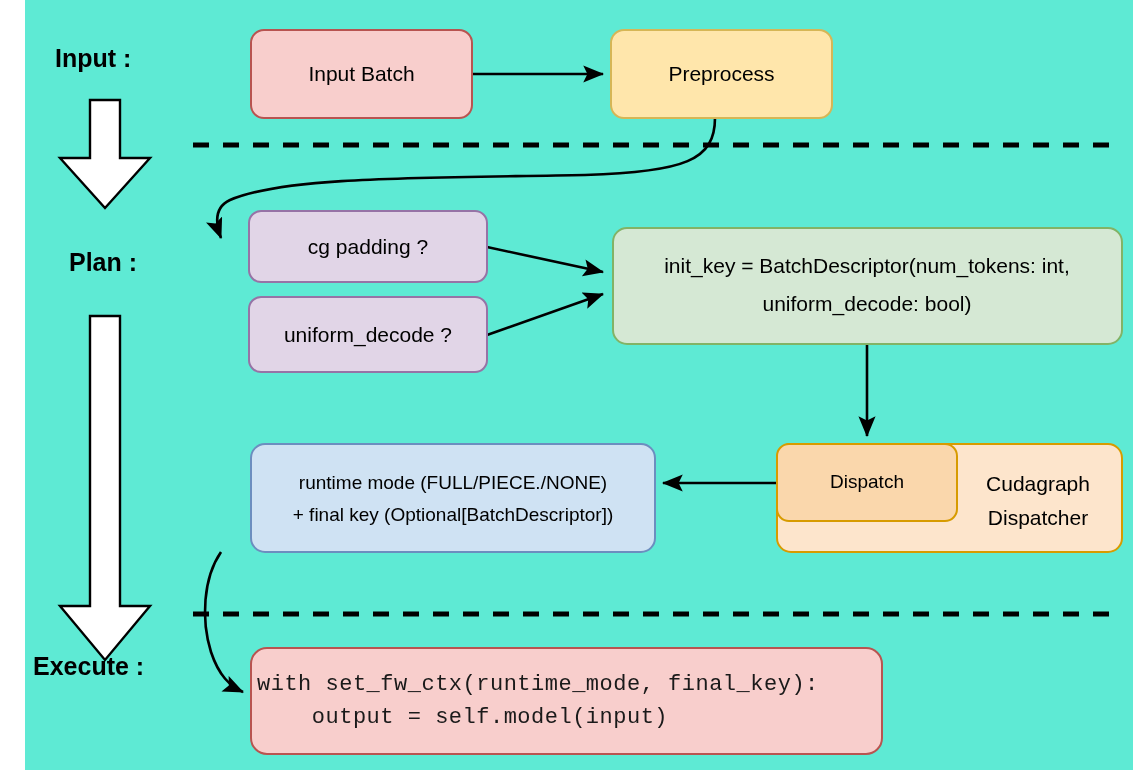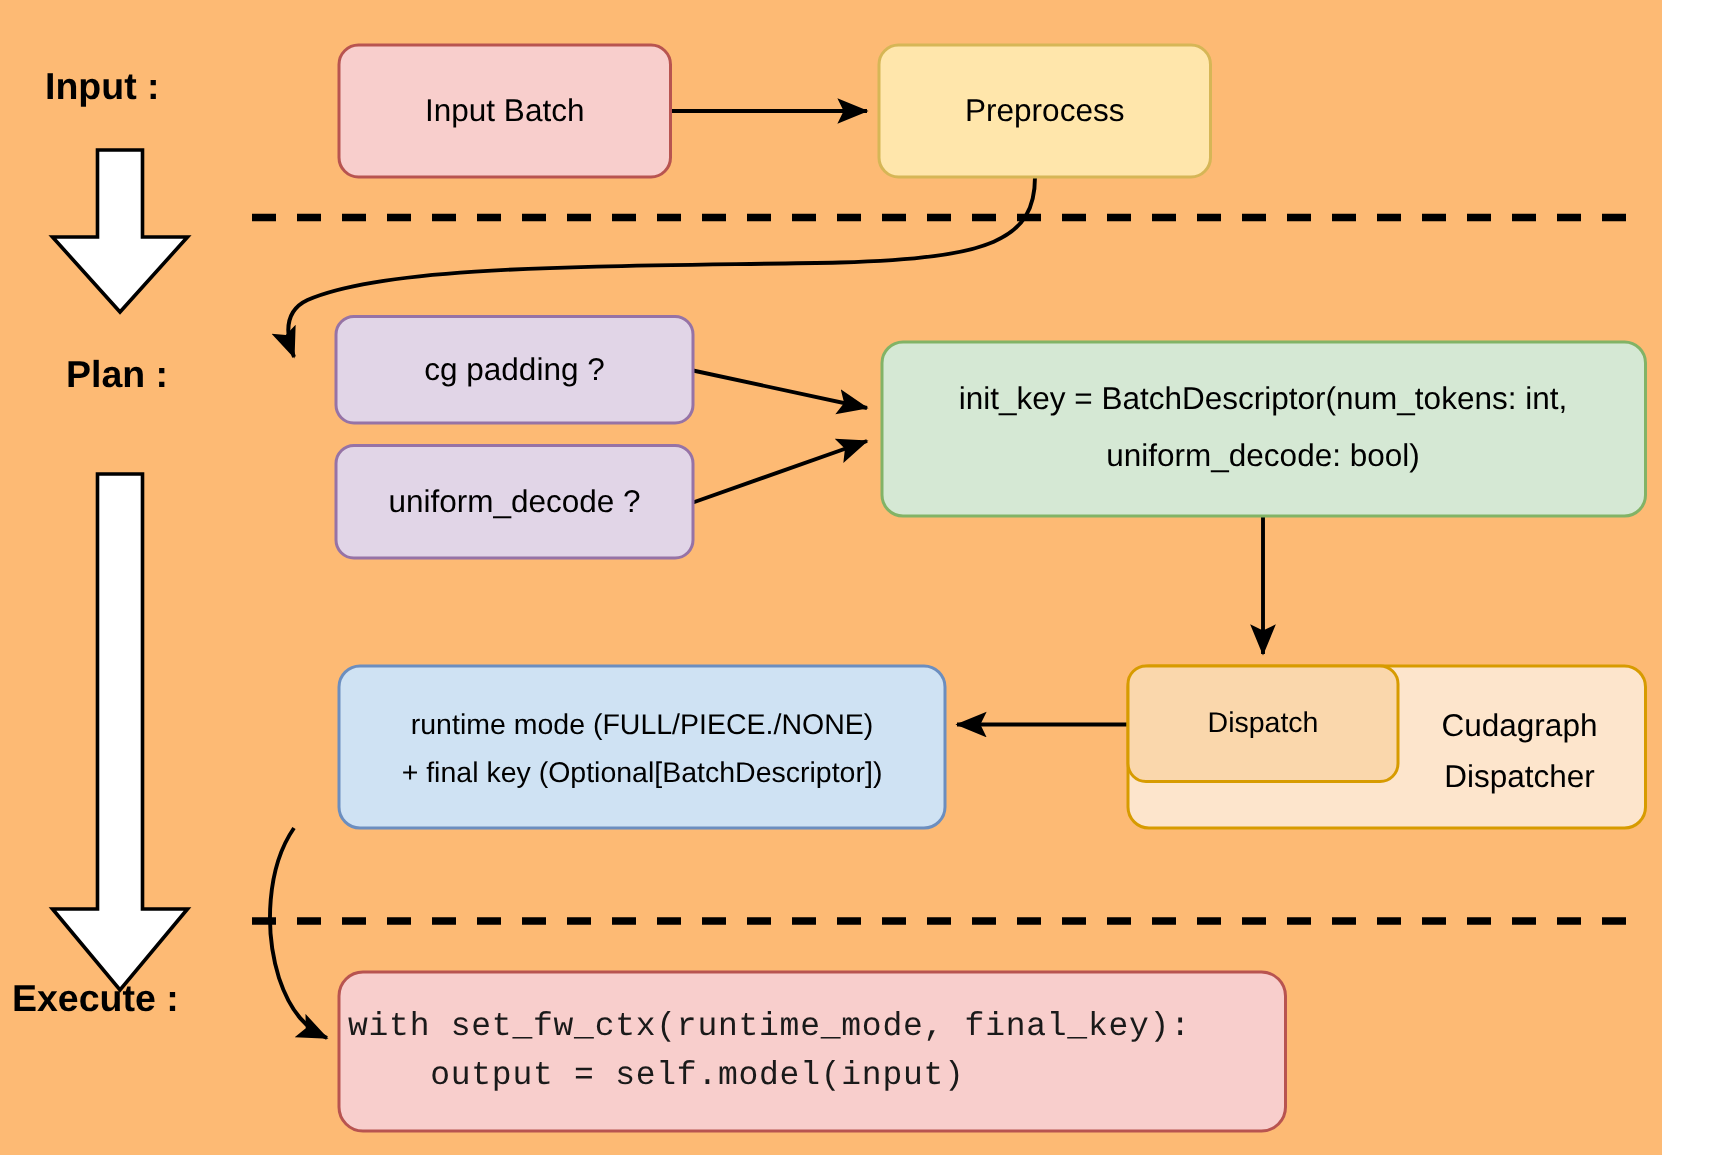--- a/index.html
+++ b/index.html
@@ -1,17 +1,17 @@
 <!DOCTYPE html>
 <html><head>
 <meta charset="utf-8">
 <style>
   html,body{margin:0;padding:0;background:#ffffff;}
   body{width:1142px;height:770px;overflow:hidden;font-family:"Liberation Sans",sans-serif;}
-  #stage{position:relative;width:1108px;height:770px;background:#fdba74;}
+  #stage{position:relative;width:1108px;height:770px;background:#5eead4;margin-left:25px;}
   svg{position:absolute;left:0;top:0;}
   .stage-label{
     position:absolute;font-family:"Liberation Sans",sans-serif;
     font-weight:bold;font-size:25px;color:#000;white-space:nowrap;
   }
   .node-text{
     font-family:"Liberation Sans",sans-serif;font-size:21px;fill:#000;
     text-anchor:middle;dominant-baseline:middle;
   }
   .node-text-sm{
@@ -25,21 +25,21 @@
   .edge{fill:none;stroke:#000;stroke-width:2.6;}
   .dash{fill:none;stroke:#000;stroke-width:5;stroke-dasharray:16 14;stroke-linecap:butt;}
   .bigarrow{fill:#ffffff;stroke:#000;stroke-width:2.4;stroke-linejoin:miter;}
 </style>
 </head>
 <body>
 
 <div id="stage">
 
   <div class="stage-label" style="left:30px;top:44px;">Input :</div>
-  <div class="stage-label" style="left:44px;top:236px;">Plan :</div>
+  <div class="stage-label" style="left:44px;top:248px;">Plan :</div>
   <div class="stage-label" style="left:8px;top:652px;">Execute :</div>
 
   <svg width="1142" height="770" viewBox="0 0 1142 770">
     <defs>
       <marker id="arrowhead" markerWidth="9" markerHeight="9" refX="7.6" refY="3.3" orient="auto" markerUnits="strokeWidth">
         <path d="M0,0 L8,3.3 L0,6.6 L1.6,3.3 z" fill="#000"></path>
       </marker>
     </defs>
 
     <line class="dash" x1="168" y1="145" x2="1096" y2="145"></line>

